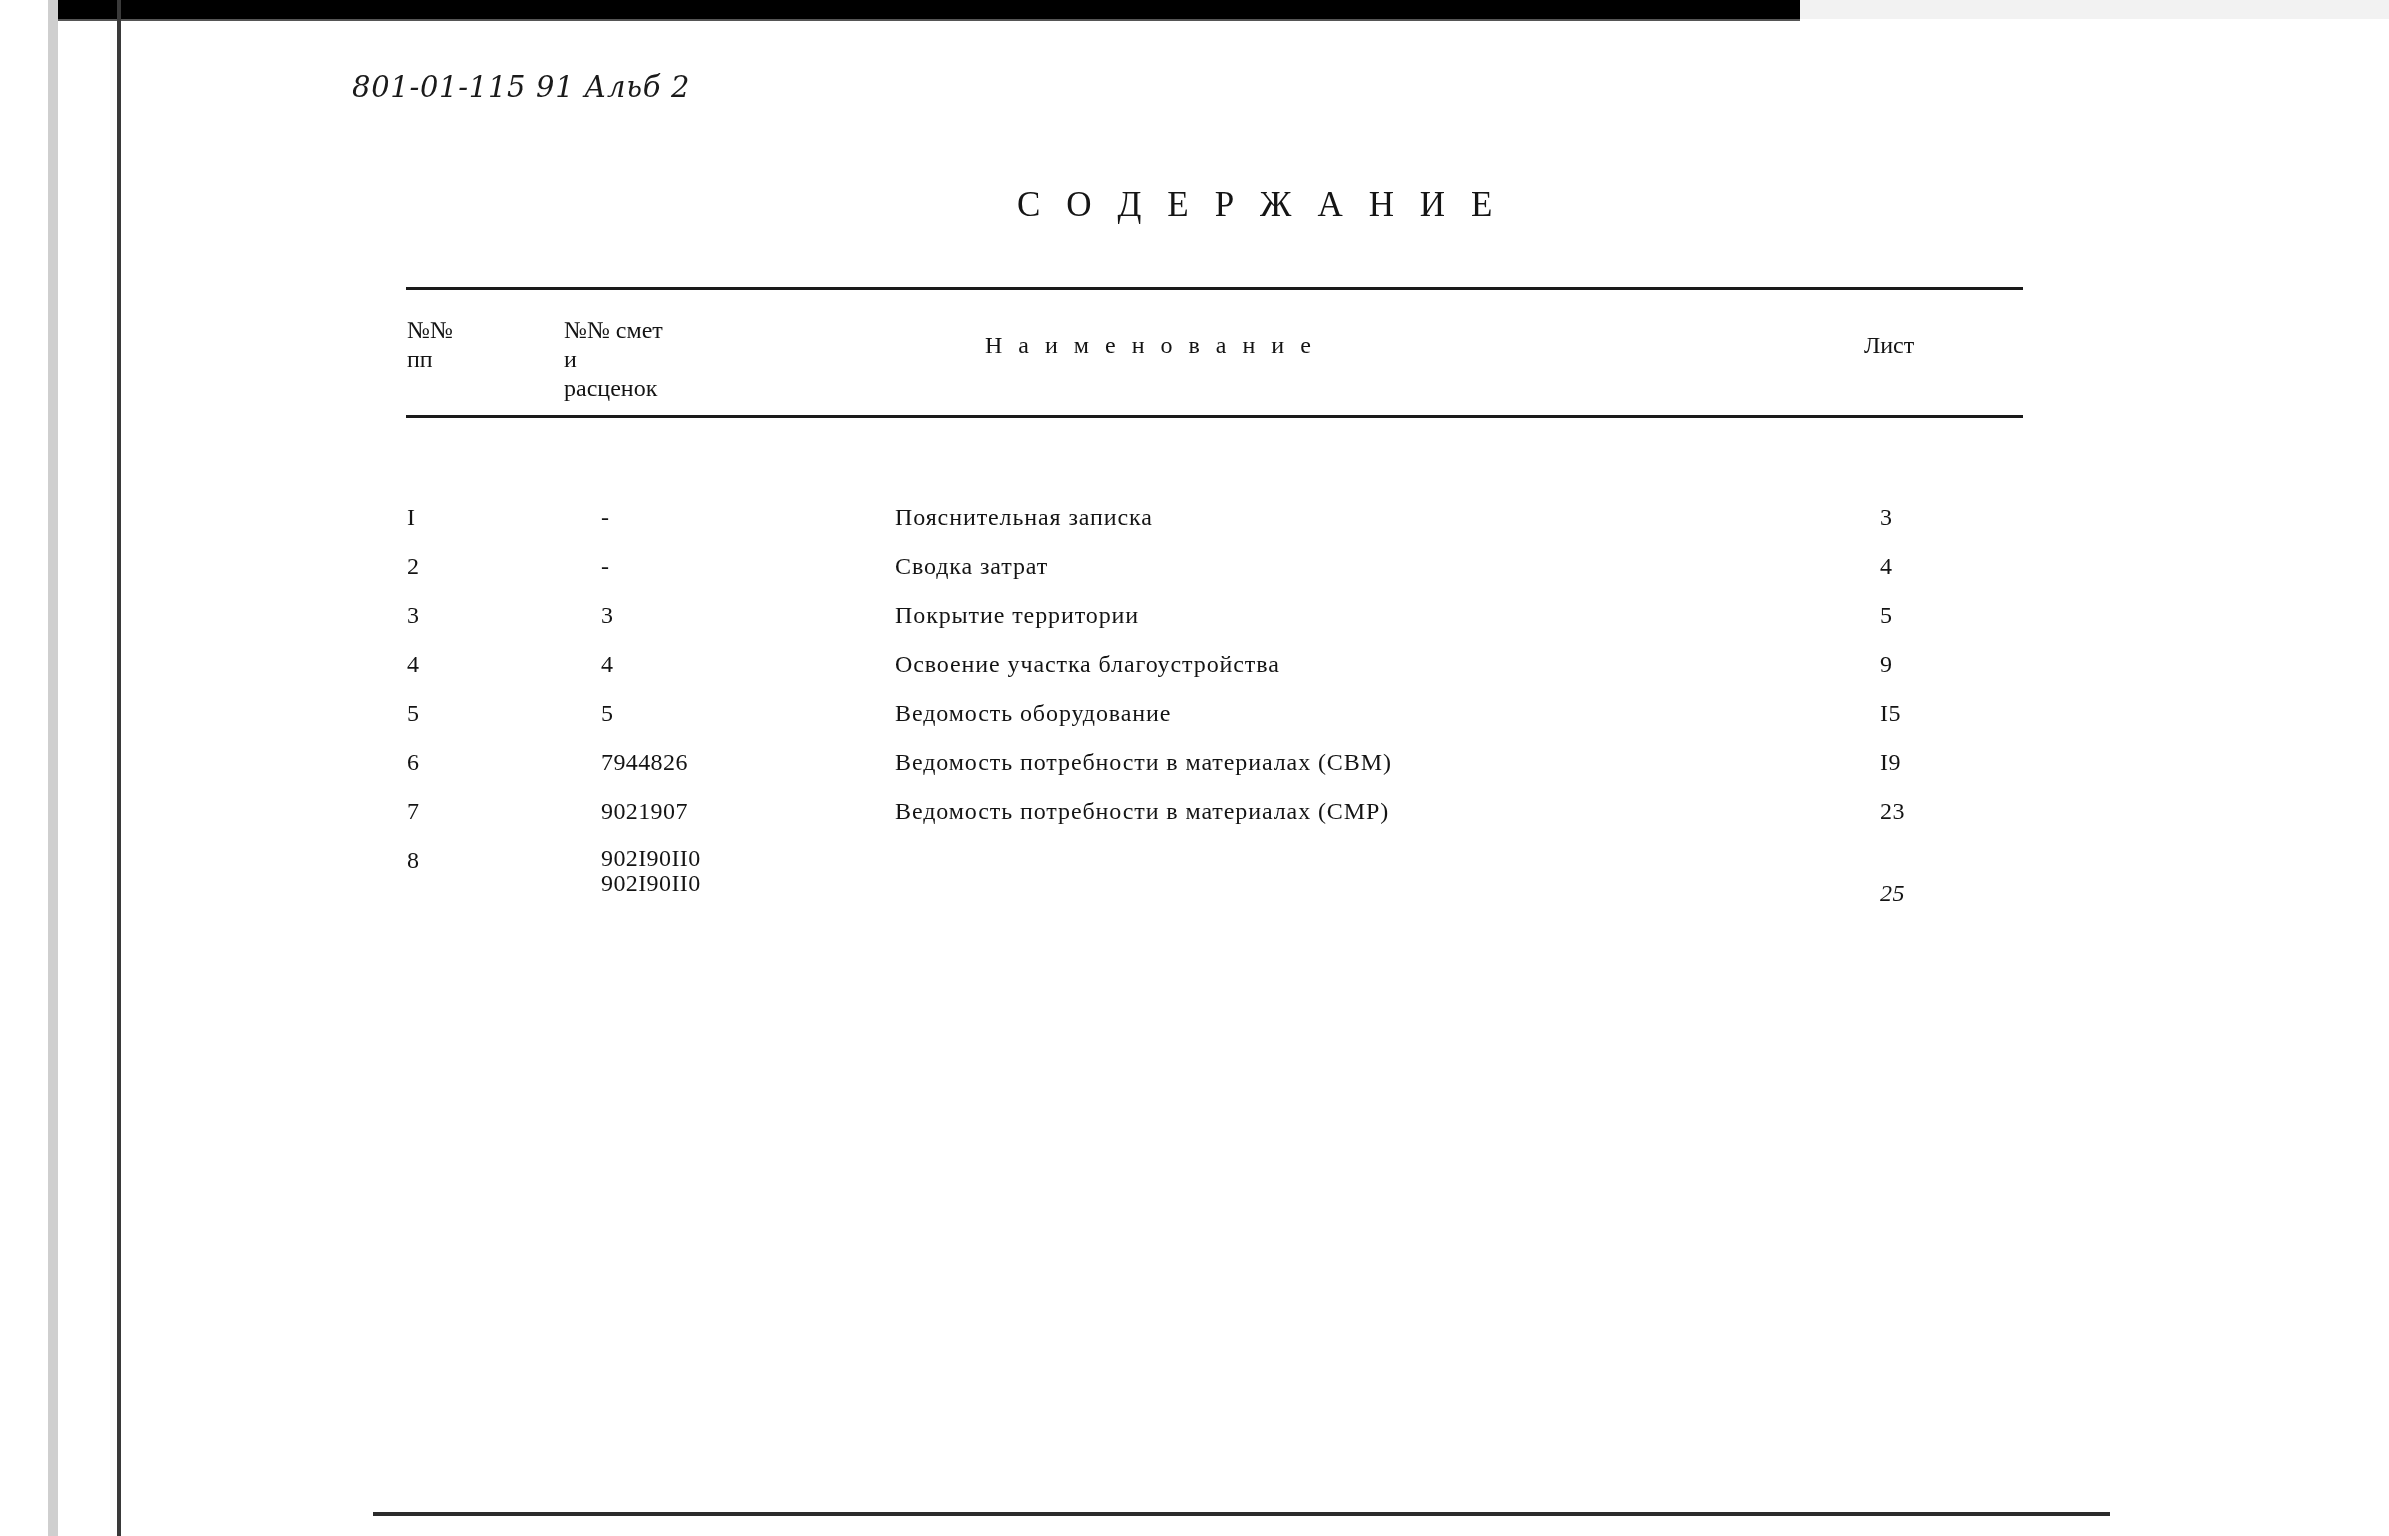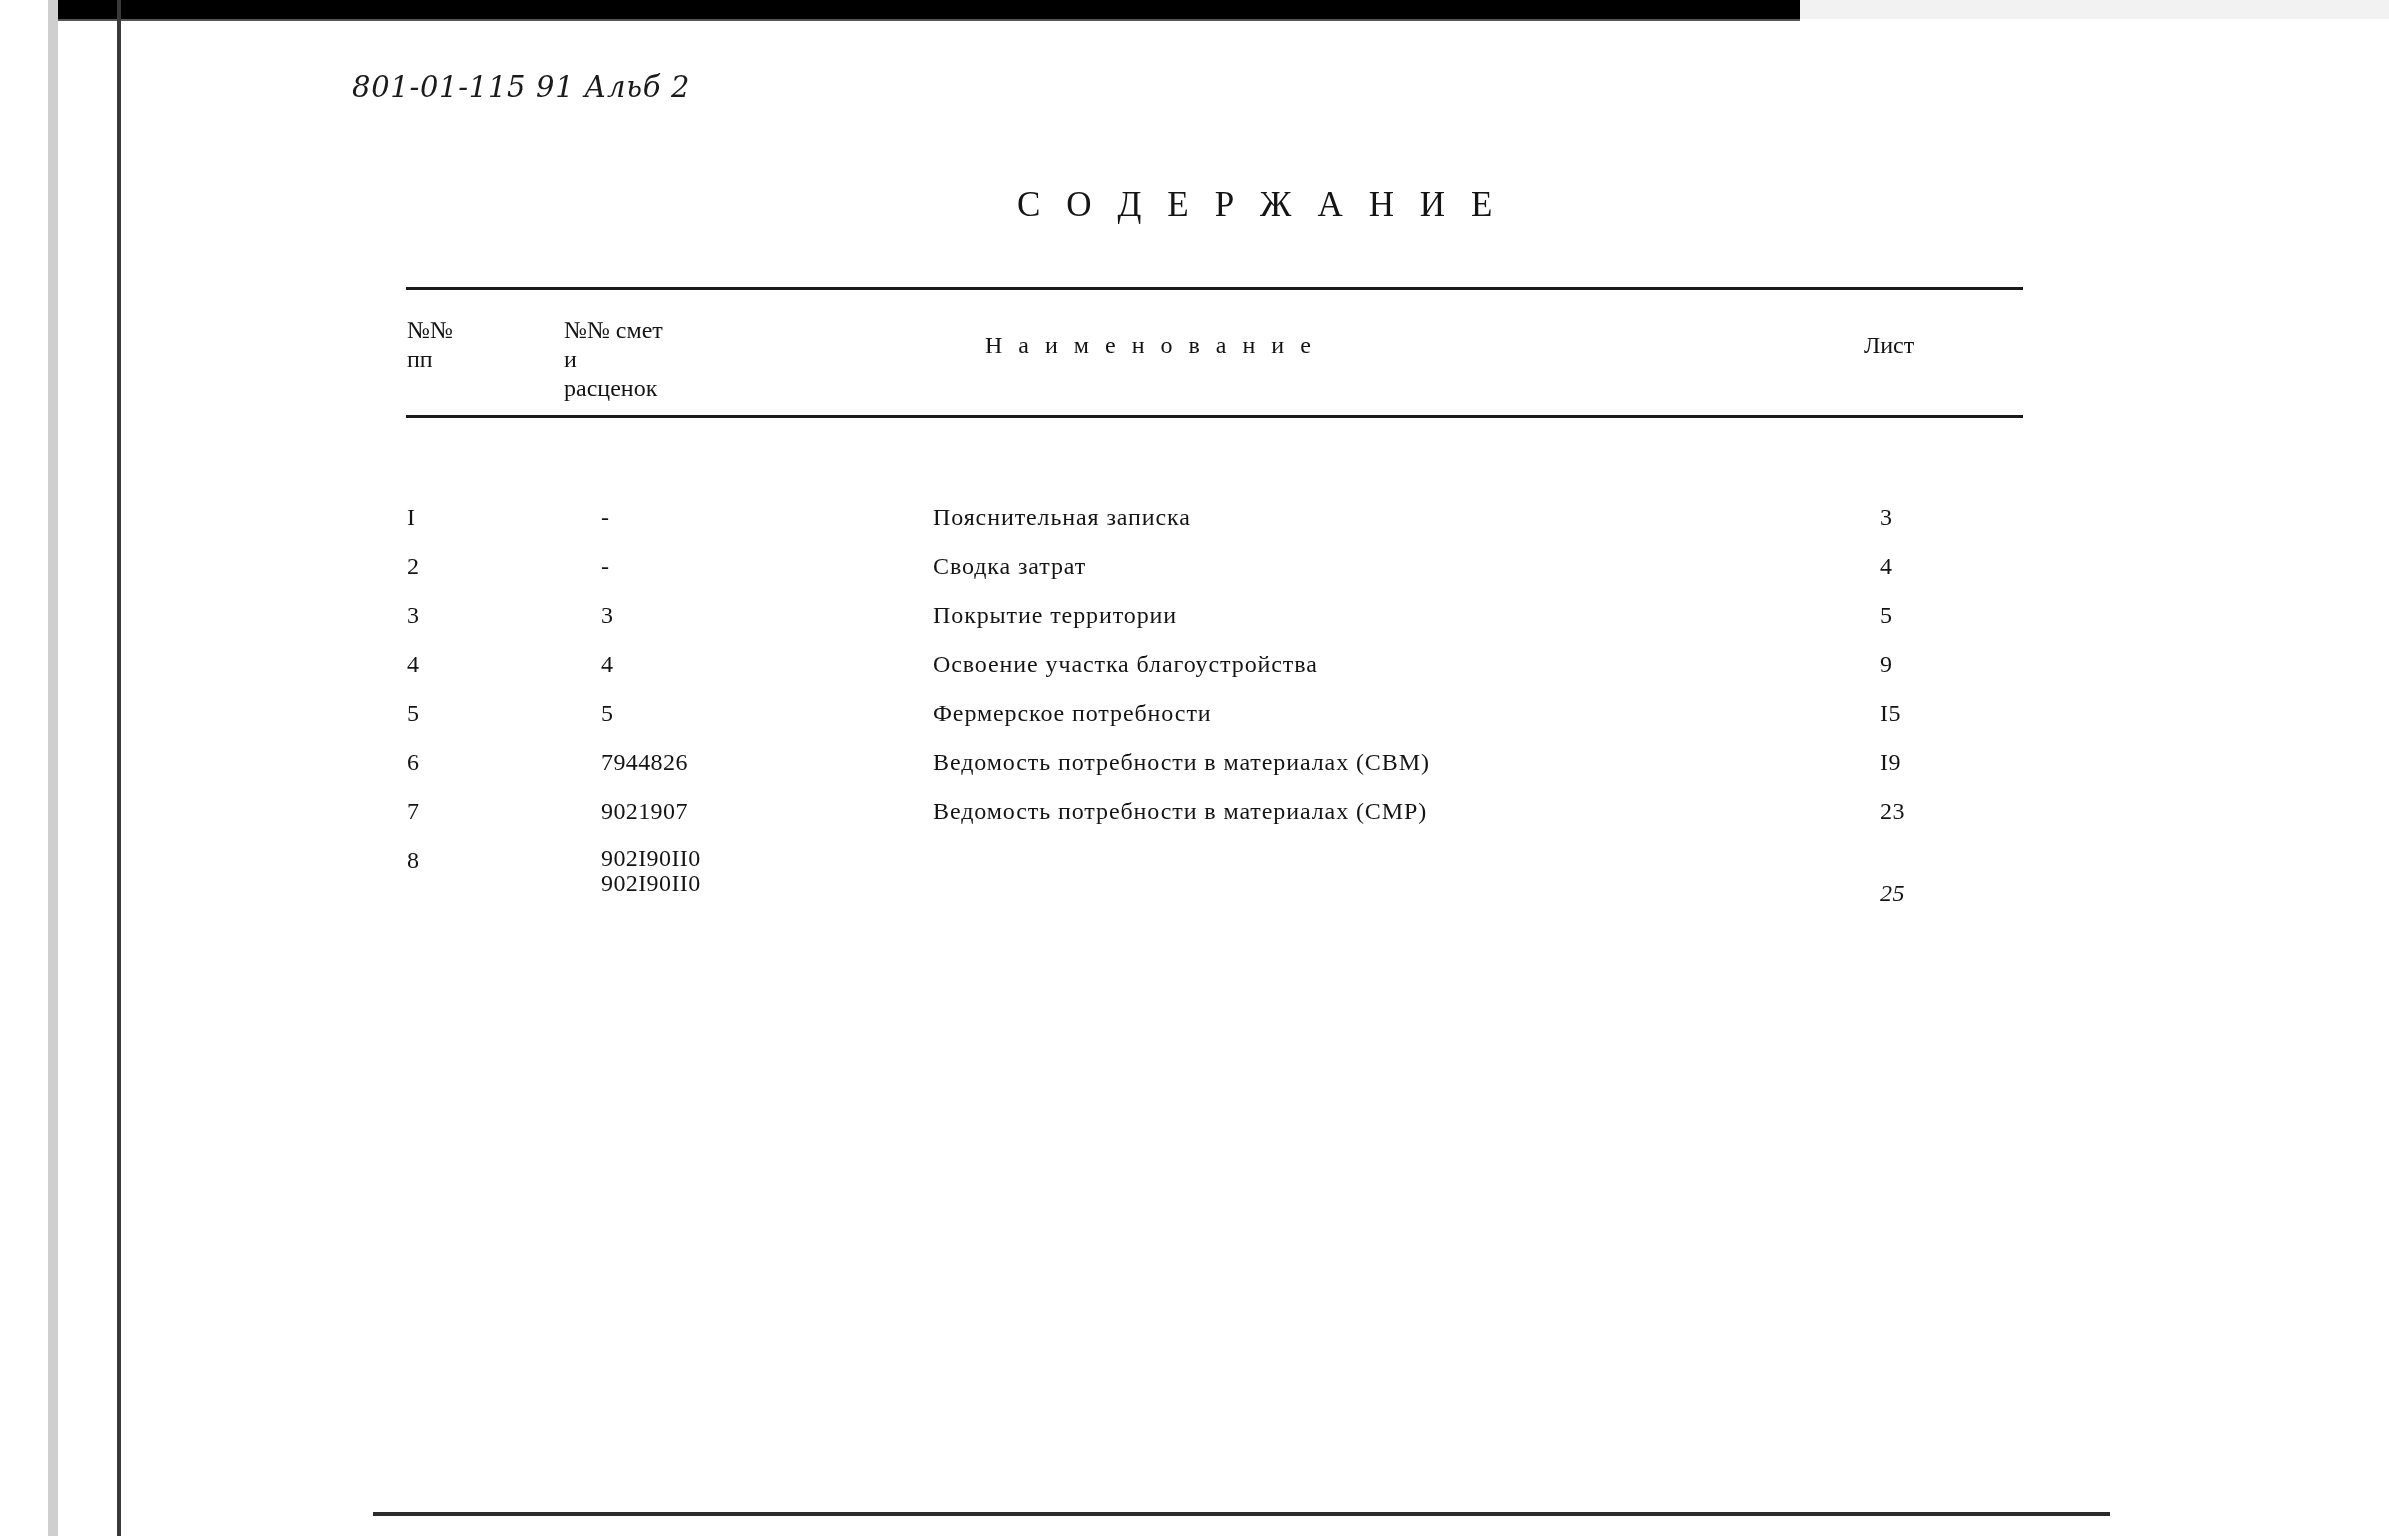--- a/index.html
+++ b/index.html
@@ -135,21 +135,21 @@
   .cell {
     position: absolute;
     font-size: 24px;
     line-height: 29px;
     color: #141414;
     white-space: pre-line;
     letter-spacing: 0.4px;
   }
   .c-num   { left: 359px; }
   .c-smeta { left: 553px; }
-  .c-name  { left: 885px; letter-spacing: 0.9px; }
+  .c-name  { left: 847px; letter-spacing: 0.9px; }
   .c-sheet { left: 1832px; }
 
   .row-tall { height: 80px; }
   .c-name-2 { line-height: 33px; }
   .c-sheet-low { top: 33px; font-style: italic; }
   .c-smeta-2 { line-height: 25px; }
 
   
   .right-margin-shade {
     position: absolute;
@@ -216,21 +216,21 @@
     <div class="row">
       <div class="cell c-num">4</div>
       <div class="cell c-smeta">4</div>
       <div class="cell c-name">Освоение  участка благоустройства</div>
       <div class="cell c-sheet">9</div>
     </div>
 
     <div class="row">
       <div class="cell c-num">5</div>
       <div class="cell c-smeta">5</div>
-      <div class="cell c-name">Фермерское потребности</div>
+      <div class="cell c-name">Ведомость оборудование</div>
       <div class="cell c-sheet">I5</div>
     </div>
 
     <div class="row">
       <div class="cell c-num">6</div>
       <div class="cell c-smeta">7944826</div>
       <div class="cell c-name">Ведомость потребности в материалах (СВМ)</div>
       <div class="cell c-sheet">I9</div>
     </div>
 

